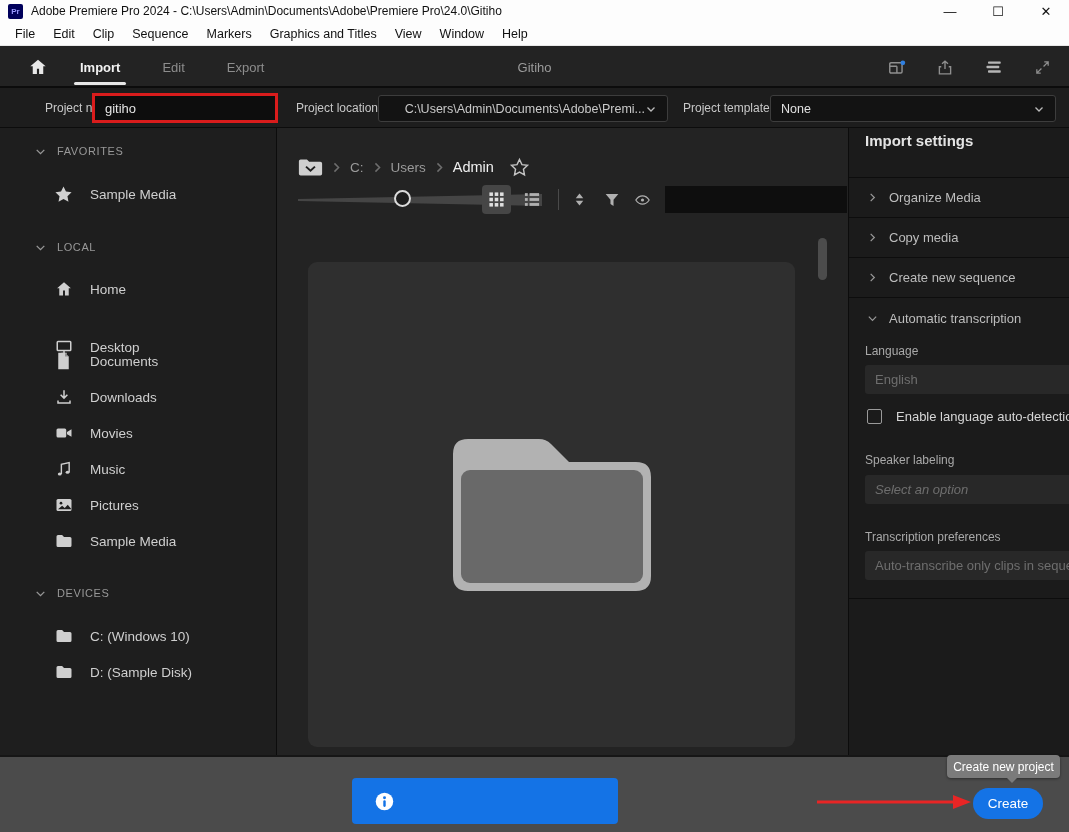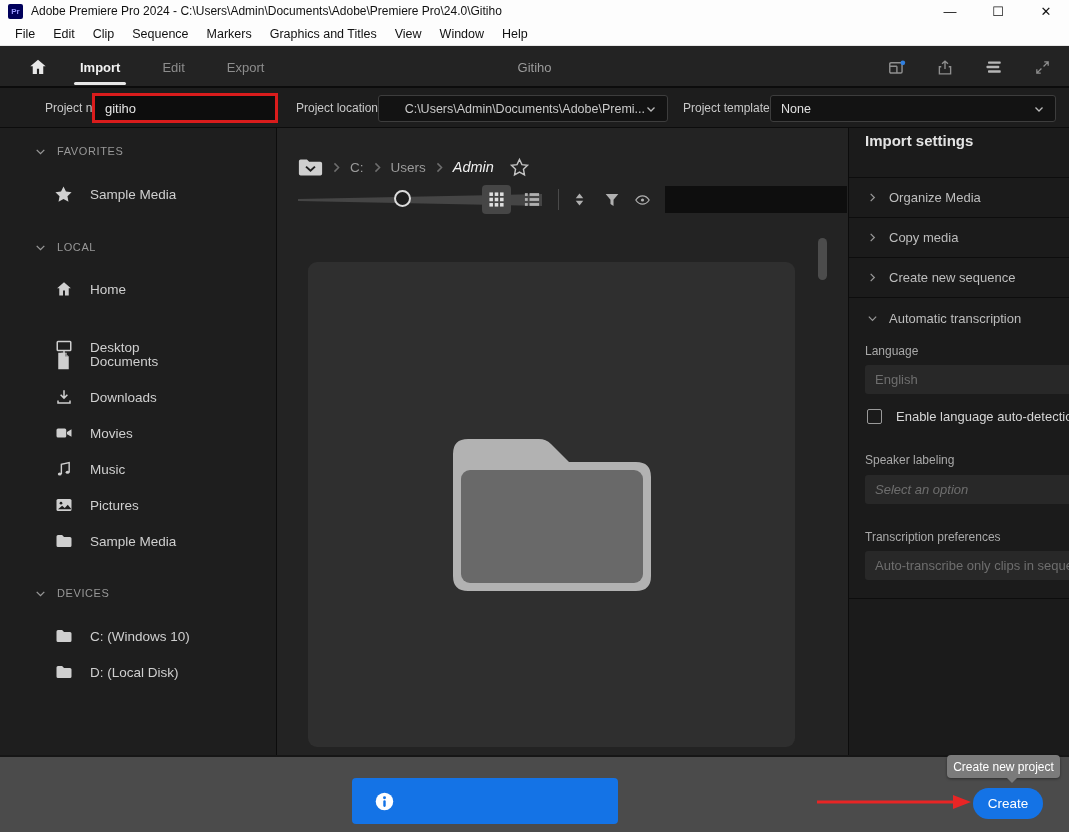--- a/index.html
+++ b/index.html
@@ -89,21 +89,21 @@
     height:28px; color:#cfcfcf; font-size:13.5px; cursor:default;
   }
   .sb-icon { width:19px; display:flex; justify-content:center; }
 
   
   .main { position:absolute; left:277px; top:0; width:571px; height:627px; background:#232323; }
   .breadcrumb {
     position:absolute; left:21px; top:26px; height:26px; display:flex;
     align-items:center; gap:9px; font-size:13.5px; color:#9a9a9a;
   }
-  .crumb-current { color:#f0f0f0; font-size:14.5px;font-style:italic; }
+  .crumb-current { color:#f0f0f0; font-size:14.5px; }
   .toolbar { position:absolute; left:0; top:56px; width:571px; height:32px; }
   .zoom-slider { position:absolute; left:21px; top:2px; width:244px; height:28px; }
   .slider-track {
     position:absolute; left:0; top:7px; width:244px; height:14px; background:#454545;
     clip-path:polygon(0 43%, 100% 8%, 100% 92%, 0 57%);
   }
   .slider-knob {
     position:absolute; left:96px; top:4px; width:17px; height:17px; border-radius:50%;
     background:#1e1e1e; border:2.5px solid #dcdcdc;
   }
@@ -385,21 +385,21 @@
             </svg>
         </span>
         <span>C: (Windows 10)</span>
       </div>
       <div class="sb-item" style="top:530px;">
         <span class="sb-icon">
           <svg width="18" height="16" viewBox="0 0 24 20" fill="#cfcfcf">
               <path d="M2 4q0-2 2-2h5.5l2.5 2.5H20q2 0 2 2V16q0 2-2 2H4q-2 0-2-2z"></path>
             </svg>
         </span>
-        <span>D: (Local Disk)</span>
+        <span>D: (Sample Disk)</span>
       </div>
     </aside>
 
     <section class="main">
       <div class="breadcrumb">
         <span>
           <svg width="25" height="21" viewBox="0 0 28 22">
               <path d="M1 4q0-2 2-2h7l2.5 2.5H25q2 0 2 2V18q0 2-2 2H3q-2 0-2-2z" fill="#cfcfcf"></path>
               <path d="M9 10l5 4.5 5-4.5" fill="none" stroke="#1e1e1e" stroke-width="2.2"></path>
             </svg>

